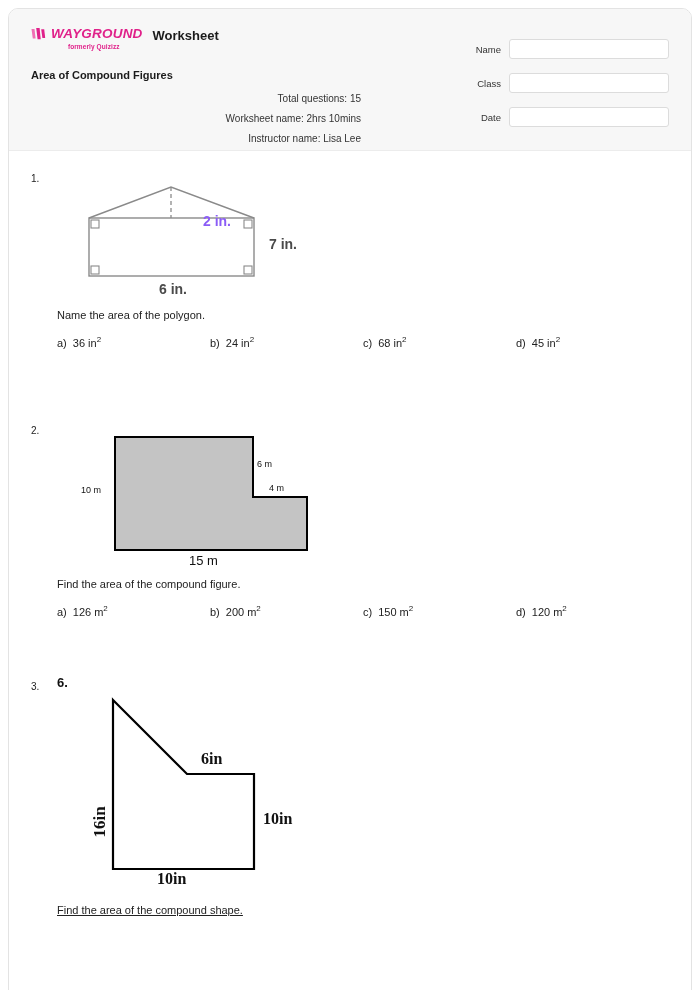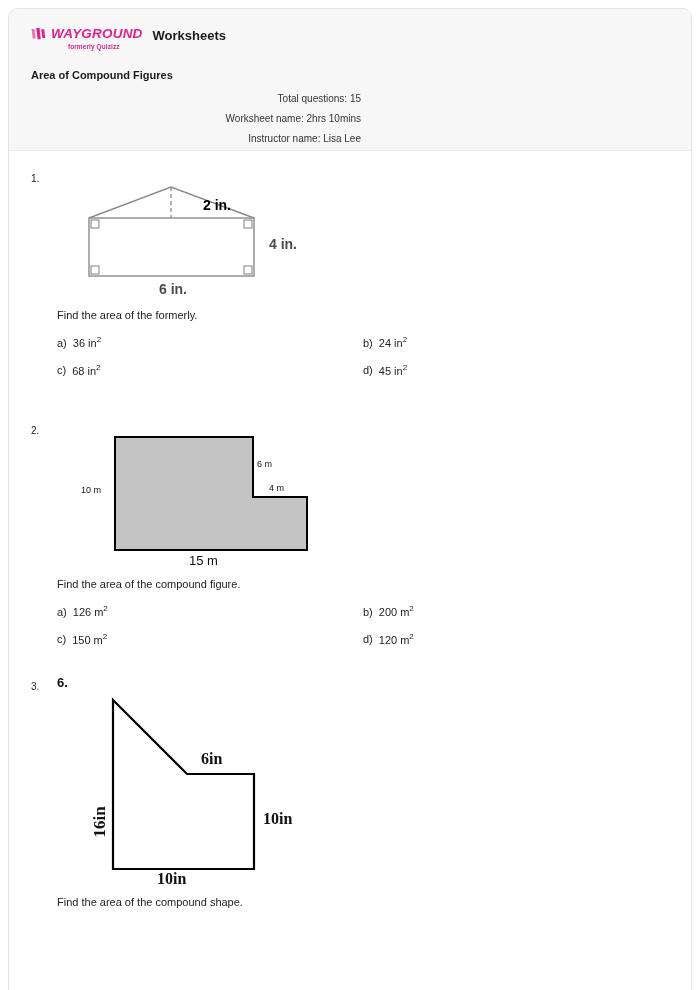--- a/index.html
+++ b/index.html
@@ -130,21 +130,21 @@
   .q-prompt {
     font-size: 11px;
     color: #222222;
     padding-left: 26px;
     margin-top: 6px;
   }
   .options {
     padding-left: 26px;
     margin-top: 14px;
     display: grid;
-    grid-template-columns: 1fr 1fr;
+    grid-template-columns: 1fr 1fr 1fr 1fr;
     row-gap: 14px;
   }
   .option {
     font-size: 11px;
     color: #222222;
     white-space: nowrap;
   }
   .option .opt-key { margin-right: 6px; }
   sup { font-size: 8px; }
   .sub-label {
@@ -173,31 +173,45 @@
               <svg width="17" height="14" viewBox="0 0 17 14" aria-hidden="true">
                 <path d="M0.5 2 L3.5 2 L4.6 11.5 L1.8 11.5 Z" fill="#f06fb4"></path>
                 <path d="M5.2 1 L8.6 1 L9.7 12.2 L6.6 12.2 Z" fill="#e0218a"></path>
                 <path d="M10.2 2.2 L13.2 2.2 L14.2 11 L11.4 11 Z" fill="#e0218a"></path>
               </svg>
             </span>
             <span class="logo-word" style="color:#e0218a;">WAYGROUND</span>
           </div>
           <div class="logo-sub" style="color:#e0218a;">formerly Quizizz</div>
         </div>
-        <div class="worksheets-title">Worksheets</div>
+        <div class="worksheets-title">Worksheet</div>
       </div>
 
       <div class="meta">
         <div class="meta-title">Area of Compound Figures</div>
         <div class="meta-line">Total questions: 15</div>
         <div class="meta-line">Worksheet name: 2hrs 10mins</div>
         <div class="meta-line">Instructor name: Lisa Lee</div>
       </div>
     </div>
 
+    <div class="header-right">
+      <div class="field-row">
+        <div class="field-label">Name</div>
+        <input class="field-input" type="text" value="" style="">
+      </div>
+      <div class="field-row">
+        <div class="field-label">Class</div>
+        <input class="field-input" type="text" value="" style="">
+      </div>
+      <div class="field-row">
+        <div class="field-label">Date</div>
+        <input class="field-input" type="text" value="" style="">
+      </div>
+    </div>
   </div>
 
   <div class="body">
 
     <div class="question" style="min-height:220px;">
       <div class="q-num">1.</div>
 
       <div class="q-figure">
         <div class="fig-wrap">
           <svg width="280" height="130" viewBox="0 0 280 130">
@@ -206,27 +220,27 @@
 
             <path d="M32 45 L114 14 L197 45" fill="none" stroke="#8a8a8a" stroke-width="1.4"></path>
 
             <line x1="114" y1="14" x2="114" y2="45" stroke="#8a8a8a" stroke-width="1.3" stroke-dasharray="4,3"></line>
 
             <rect x="34" y="47" width="8" height="8" fill="none" stroke="#8a8a8a" stroke-width="1.1"></rect>
             <rect x="187" y="47" width="8" height="8" fill="none" stroke="#8a8a8a" stroke-width="1.1"></rect>
             <rect x="34" y="93" width="8" height="8" fill="none" stroke="#8a8a8a" stroke-width="1.1"></rect>
             <rect x="187" y="93" width="8" height="8" fill="none" stroke="#8a8a8a" stroke-width="1.1"></rect>
           </svg>
-          <div style="position:absolute;left:146px;top:24px;font-size:14px;font-weight:bold;color:#000000;">2 in.</div>
-          <div style="position:absolute;left:212px;top:63px;font-size:14px;font-weight:bold;color:#4a4a4a;">4 in.</div>
+          <div style="position:absolute;left:146px;top:40px;font-size:14px;font-weight:bold;color:#8b5cf6;">2 in.</div>
+          <div style="position:absolute;left:212px;top:63px;font-size:14px;font-weight:bold;color:#4a4a4a;">7 in.</div>
           <div style="position:absolute;left:102px;top:108px;font-size:14px;font-weight:bold;color:#4a4a4a;">6 in.</div>
         </div>
       </div>
 
-      <div class="q-prompt">Find the area of the formerly.</div>
+      <div class="q-prompt">Name the area of the polygon.</div>
 
       <div class="options">
         <div class="option">
           <span class="opt-key">a)</span><span>36 in</span><sup>2</sup>
         </div>
         <div class="option">
           <span class="opt-key">b)</span><span>24 in</span><sup>2</sup>
         </div>
         <div class="option">
           <span class="opt-key">c)</span><span>68 in</span><sup>2</sup>
@@ -280,17 +294,17 @@
           <svg width="280" height="190" viewBox="0 0 280 190" style="font-family:'Liberation Serif', serif;">
             <path d="M56 8 L130 82 L197 82 L197 177 L56 177 Z" fill="#ffffff" stroke="#000000" stroke-width="2.2"></path>
             <text x="48" y="130" fill="#111111" font-size="17" font-weight="bold" text-anchor="middle" transform="rotate(-90 48 130)">16in</text>
           </svg>
           <div style="position:absolute;left:144px;top:58px;font-size:16px;font-weight:bold;color:#111111;font-family:'Liberation Serif',serif;">6in</div>
           <div style="position:absolute;left:206px;top:118px;font-size:16px;font-weight:bold;color:#111111;font-family:'Liberation Serif',serif;">10in</div>
           <div style="position:absolute;left:100px;top:178px;font-size:16px;font-weight:bold;color:#111111;font-family:'Liberation Serif',serif;">10in</div>
         </div>
       </div>
 
-      <div class="q-prompt" style="margin-top:14px;">Find the area of the compound shape.</div>
+      <div class="q-prompt" style="margin-top:22px;text-decoration:underline;">Find the area of the compound shape.</div>
     </div>
 
   </div>
 </div>
 
 </body></html>

